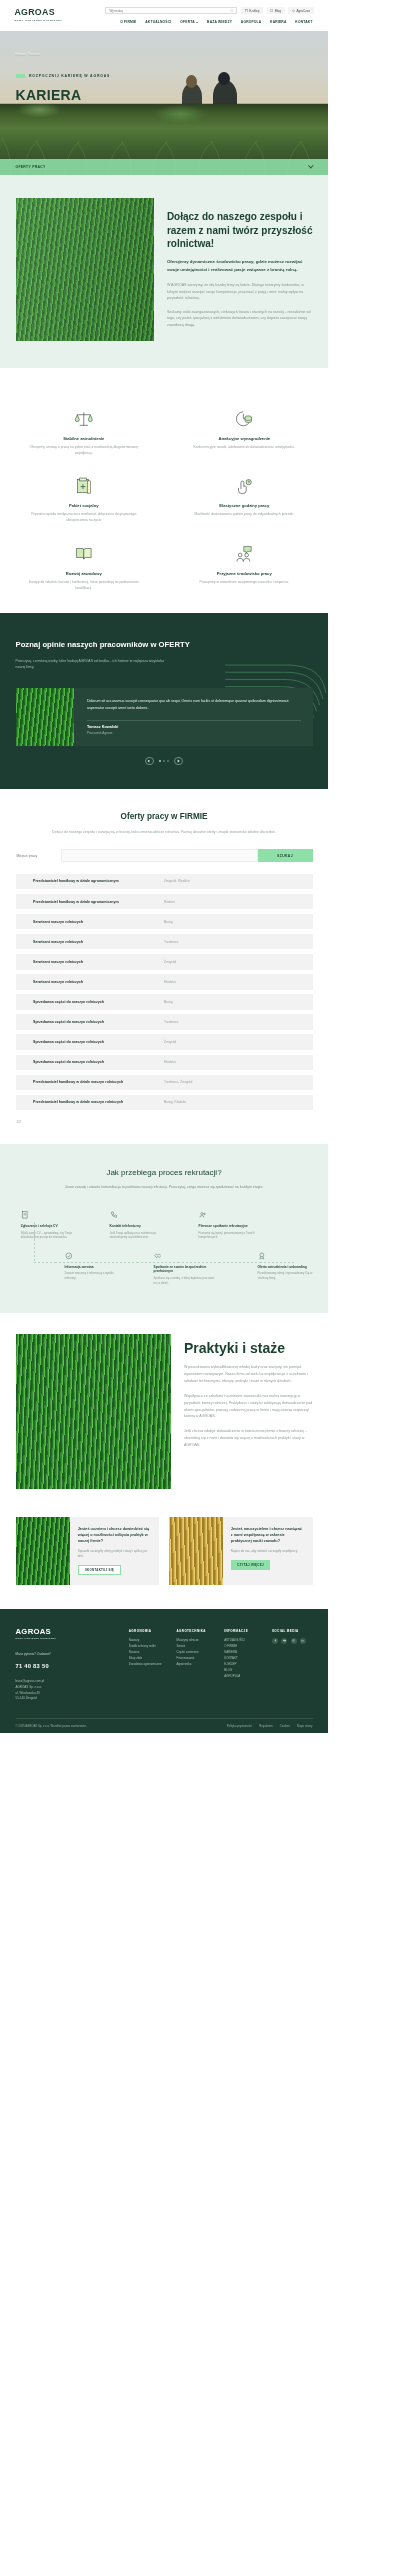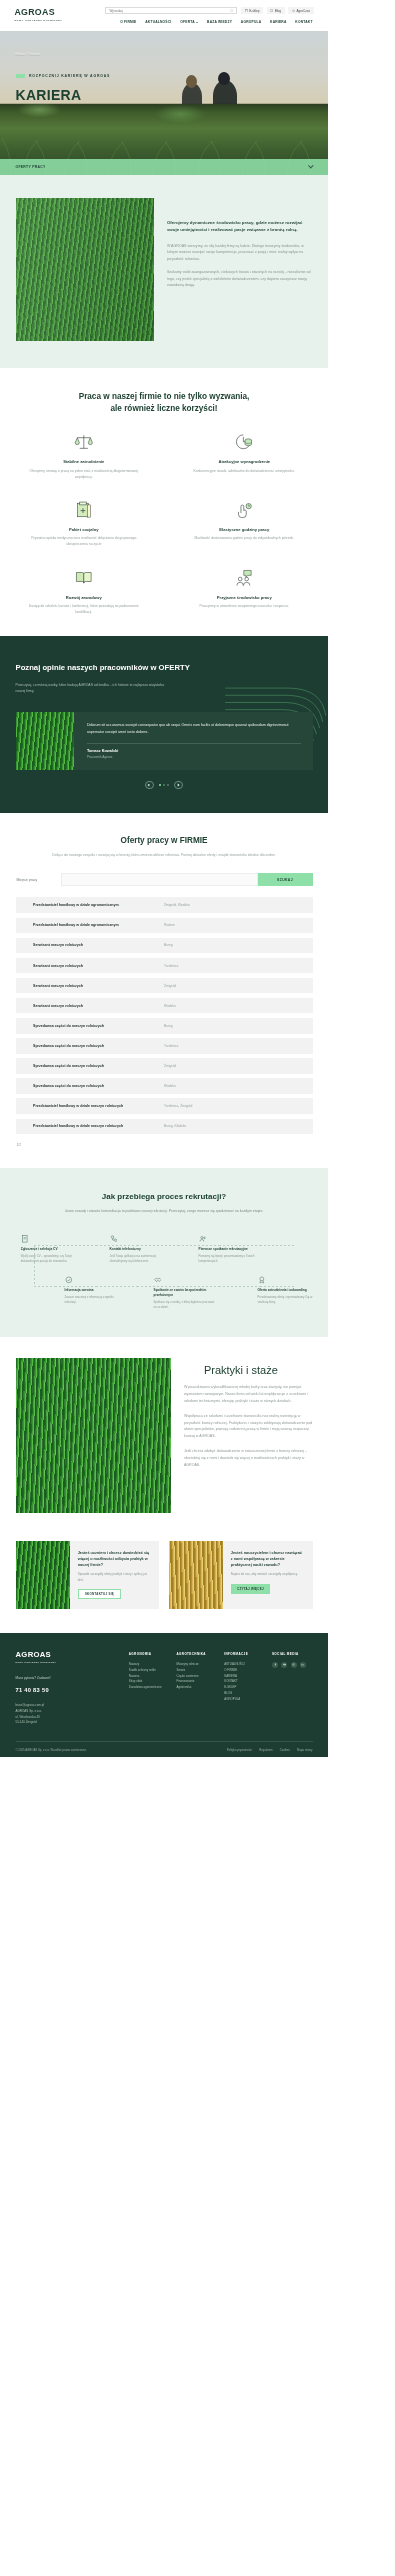--- a/index.html
+++ b/index.html
@@ -192,21 +192,21 @@
   .jlist{margin-top:11.3px;display:flex;flex-direction:column;gap:4.6px;}
   .jrow{
     background:#f2f2f2;height:15.5px;display:flex;align-items:center;padding:0 17.5px 0 17.5px;
   }
   .jrow .jtitle{flex:1;font-size:3.6px;font-weight:bold;color:#26332c;}
   .jrow .jloc{width:131px;font-size:3.3px;color:#9aa6a0;}
   .jpager{margin-top:9.3px;font-size:3.3px;color:#8e9a94;padding-left:1px;}
 
   
   .recruit{background:var(--pale2);padding:24px 15.5px 28px;}
-  .recruit h2{text-align:center;font-size:8px;font-weight:bold;color:#1e4232;}
+  .recruit h2{text-align:center;font-size:8px;font-weight:normal;color:#1e4232;}
   .recruit .sub{
     margin:7.2px auto 0;text-align:center;font-size:3.5px;line-height:1.85;color:#7e8c85;max-width:268px;
   }
   .steps{margin-top:17.5px;position:relative;height:77px;}
   .steps .dashline{
     position:absolute;left:18.5px;right:18.5px;top:13.4px;height:0.5px;
     background:repeating-linear-gradient(90deg,#b8cfc0 0 2.1px,transparent 2.1px 4.1px);
   }
   .steps .dashline2{
     position:absolute;left:18.5px;right:18.5px;top:54px;height:0.5px;
@@ -225,21 +225,21 @@
     background:
       repeating-linear-gradient(93deg,#1f6b22 0 1px,#35962f 1px 2.1px,#57bc47 2.1px 3.1px,#1c5c20 3.1px 4.6px),
       linear-gradient(180deg,#47a83d,#15491a);
     position:relative;overflow:hidden;
   }
   .intern-img:after{
     content:"";position:absolute;inset:0;
     background:repeating-linear-gradient(86deg,rgba(255,255,255,.10) 0 0.5px,transparent 0.5px 3.1px);
   }
   .intern-text{flex:1;padding-top:6.2px;}
-  .intern-text h2{font-size:11px;font-weight:normal;color:#1e4232;margin-left:20px;}
+  .intern-text h2{font-size:14px;font-weight:bold;color:#1e4232;}
   .intern-text p{margin-top:8.2px;font-size:3.6px;line-height:1.9;color:#8e9a93;}
 
   
   .ctas{background:#fff;padding:5.2px 15.5px 24px;display:flex;gap:9.3px;}
   .cta{flex:1;background:#f2f2f2;display:flex;overflow:hidden;min-height:68px;}
   .cta-img{width:54px;flex:none;}
   .cta-img.grass{
     background:repeating-linear-gradient(95deg,#1f6b22 0 1px,#37982f 1px 2.1px,#55ba45 2.1px 3.1px,#1a5a1e 3.1px 4.6px),
       linear-gradient(180deg,#3c9a34,#16501b);
   }
@@ -393,31 +393,28 @@
     <h1 class="hero-title">KARIERA</h1>
     <div class="offers-bar">
       <span class="lbl">OFERTY PRACY</span>
       <i class="chev"></i>
     </div>
   </div>
 
   <div class="join">
     <div class="join-img"></div>
     <div class="join-text">
+      <h2>Dołącz do naszego zespołu i razem z nami twórz przyszłość rolnictwa!</h2>
       <p class="join-lead">Oferujemy dynamiczne środowisko pracy, gdzie możesz rozwijać swoje umiejętności i realizować pasje związane z branżą rolną.</p>
       <p class="join-p">W AGROAS wierzymy, że siłą każdej firmy są ludzie. Dlatego tworzymy środowisko, w którym możesz rozwijać swoje kompetencje, pracować z pasją i mieć realny wpływ na przyszłość rolnictwa.</p>
       <p class="join-p">Szukamy osób zaangażowanych, ciekawych świata i otwartych na rozwój – niezależnie od tego, czy jesteś specjalistą z wieloletnim doświadczeniem, czy dopiero zaczynasz swoją zawodową drogę.</p>
     </div>
   </div>
 
   <div class="benefits">
-    <h2>
-      <span>Praca w naszej firmie to nie tylko wyzwania,</span><br>
-      <span>ale również liczne korzyści!</span>
-    </h2>
     <div class="bgrid">
 
       <div class="bitem">
         <div class="bicon">
           <svg viewBox="0 0 48 48">
             <line x1="24" y1="8" x2="24" y2="40" stroke="#3c4a42" stroke-width="1.6"></line>
             <line x1="8" y1="14" x2="40" y2="14" stroke="#3c4a42" stroke-width="1.6"></line>
             <line x1="14" y1="40" x2="34" y2="40" stroke="#3c4a42" stroke-width="1.6"></line>
             <path d="M3 26 L8 14 L13 26 A5 5 0 0 1 3 26Z" fill="#c5e8b8" stroke="#3c4a42" stroke-width="1.4"></path>
             <path d="M35 26 L40 14 L45 26 A5 5 0 0 1 35 26Z" fill="#c5e8b8" stroke="#3c4a42" stroke-width="1.4"></path>

